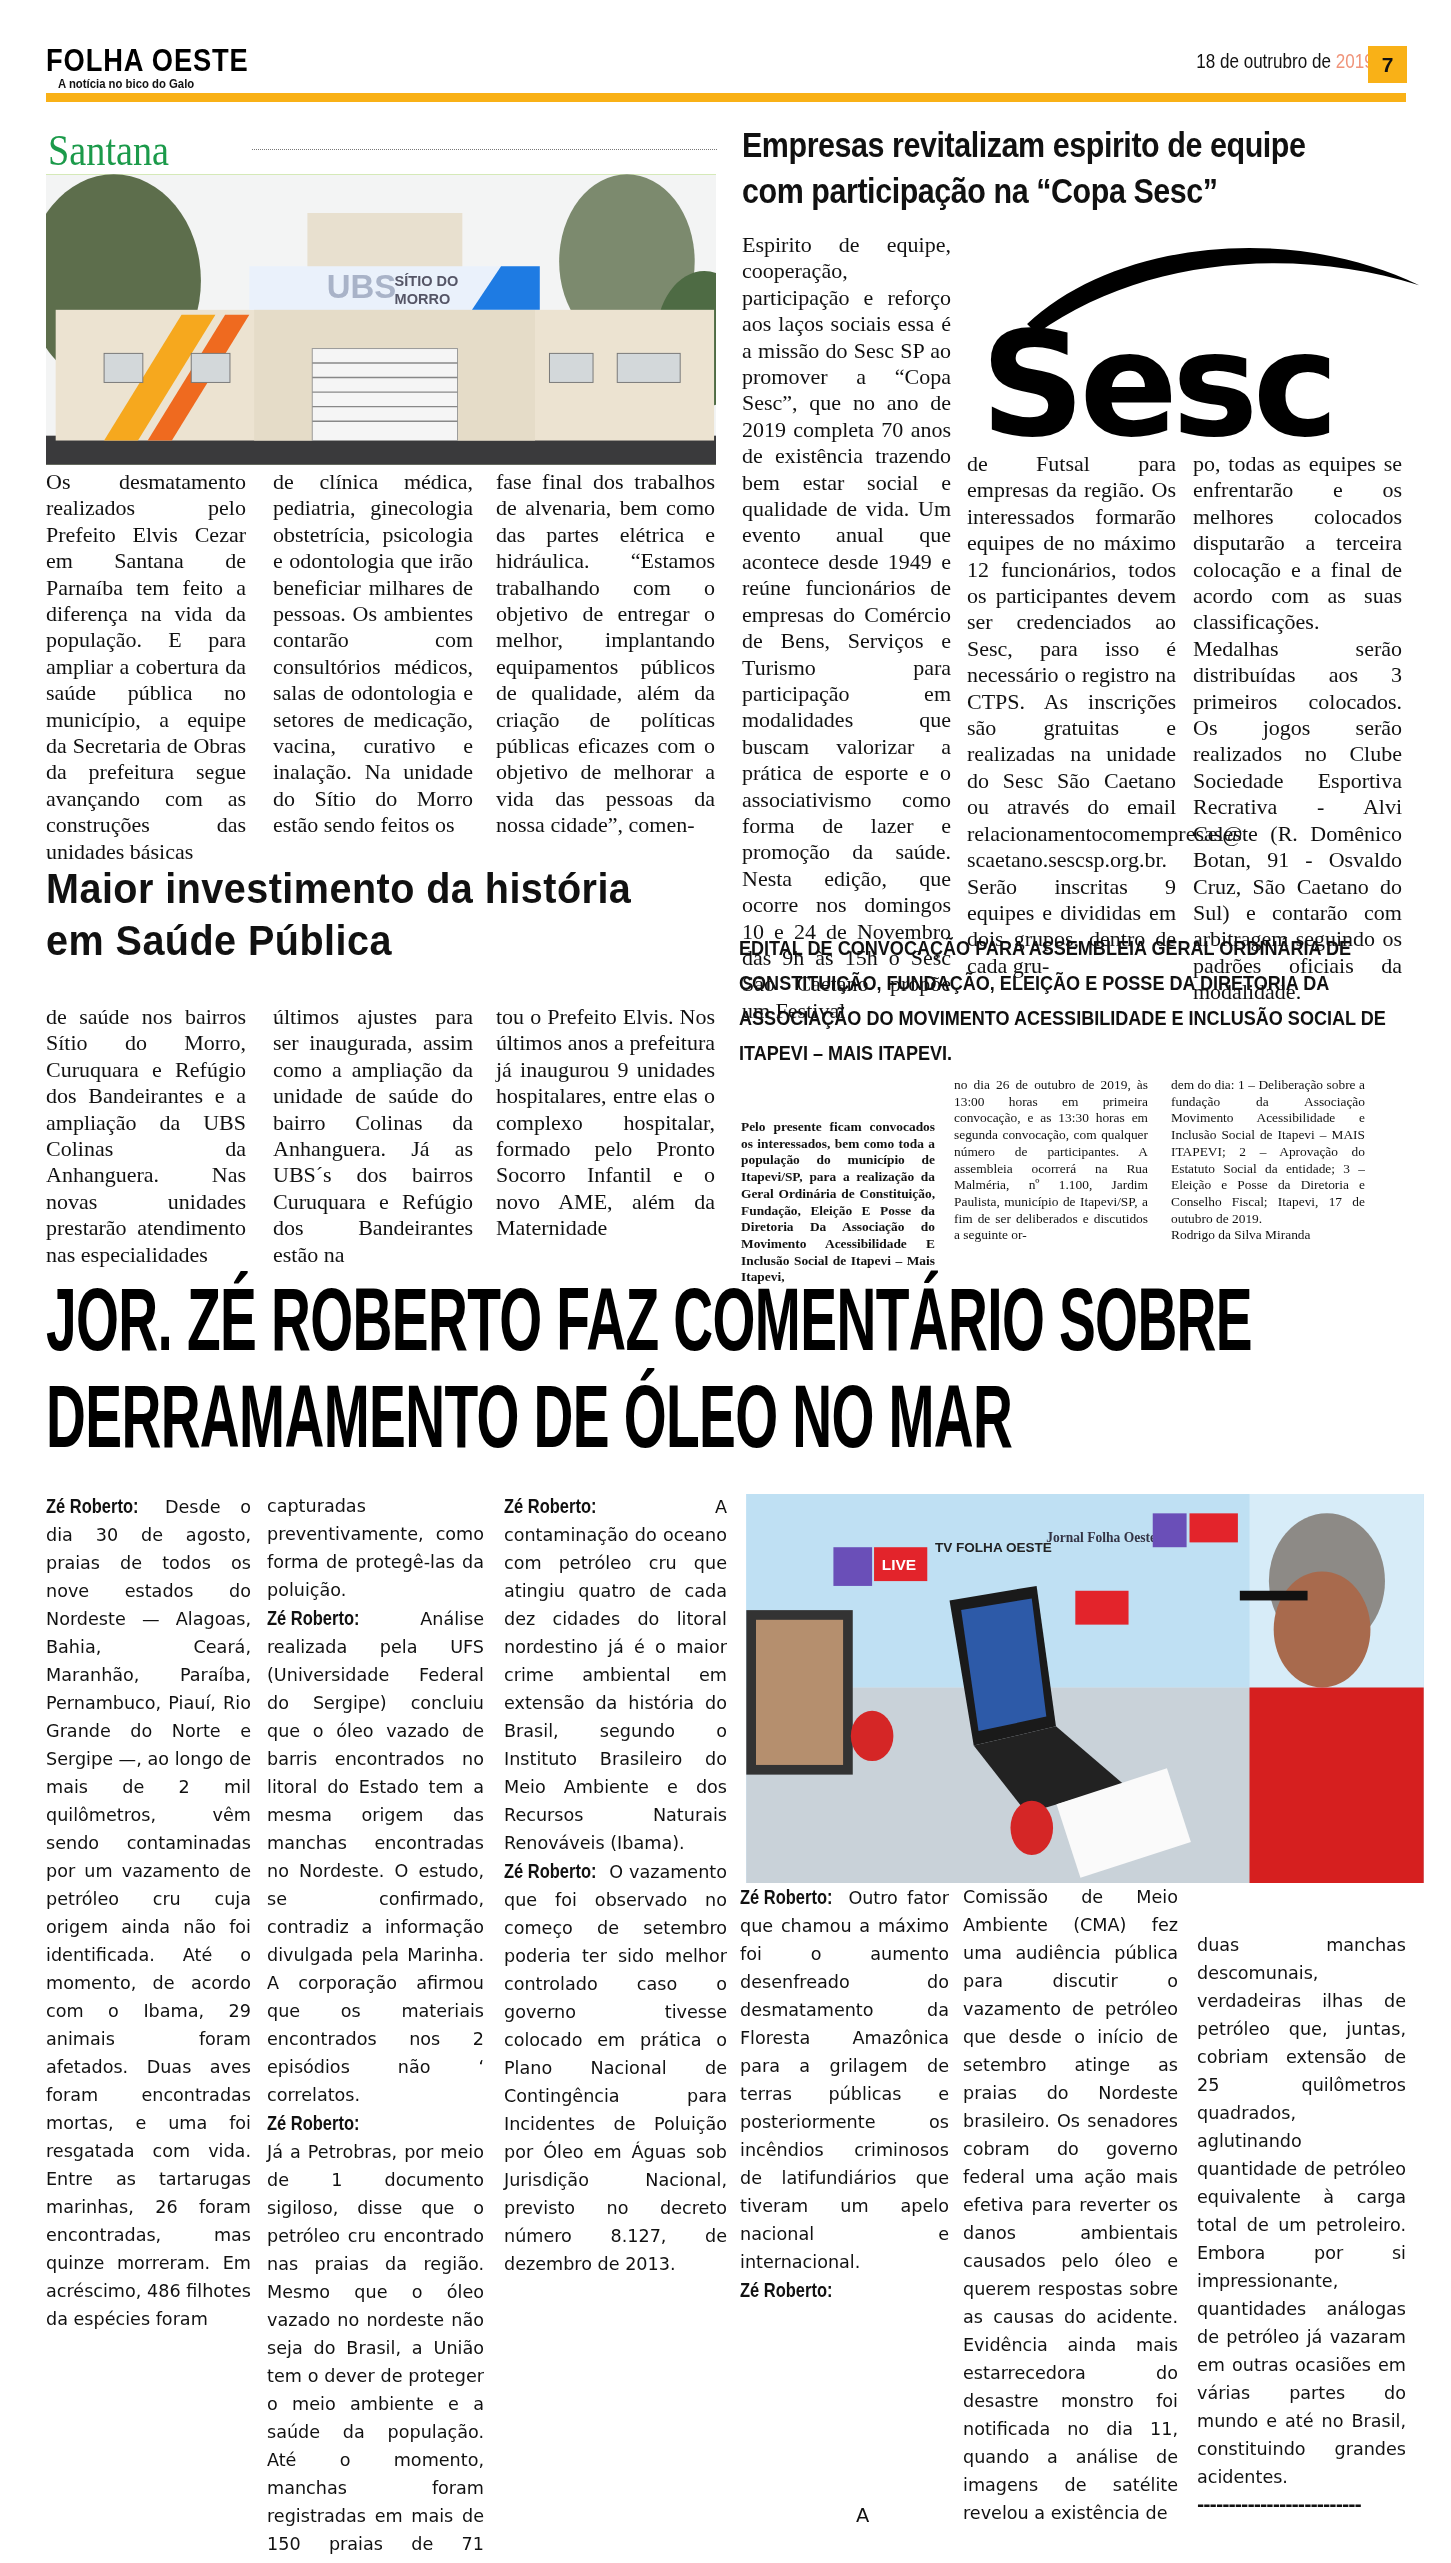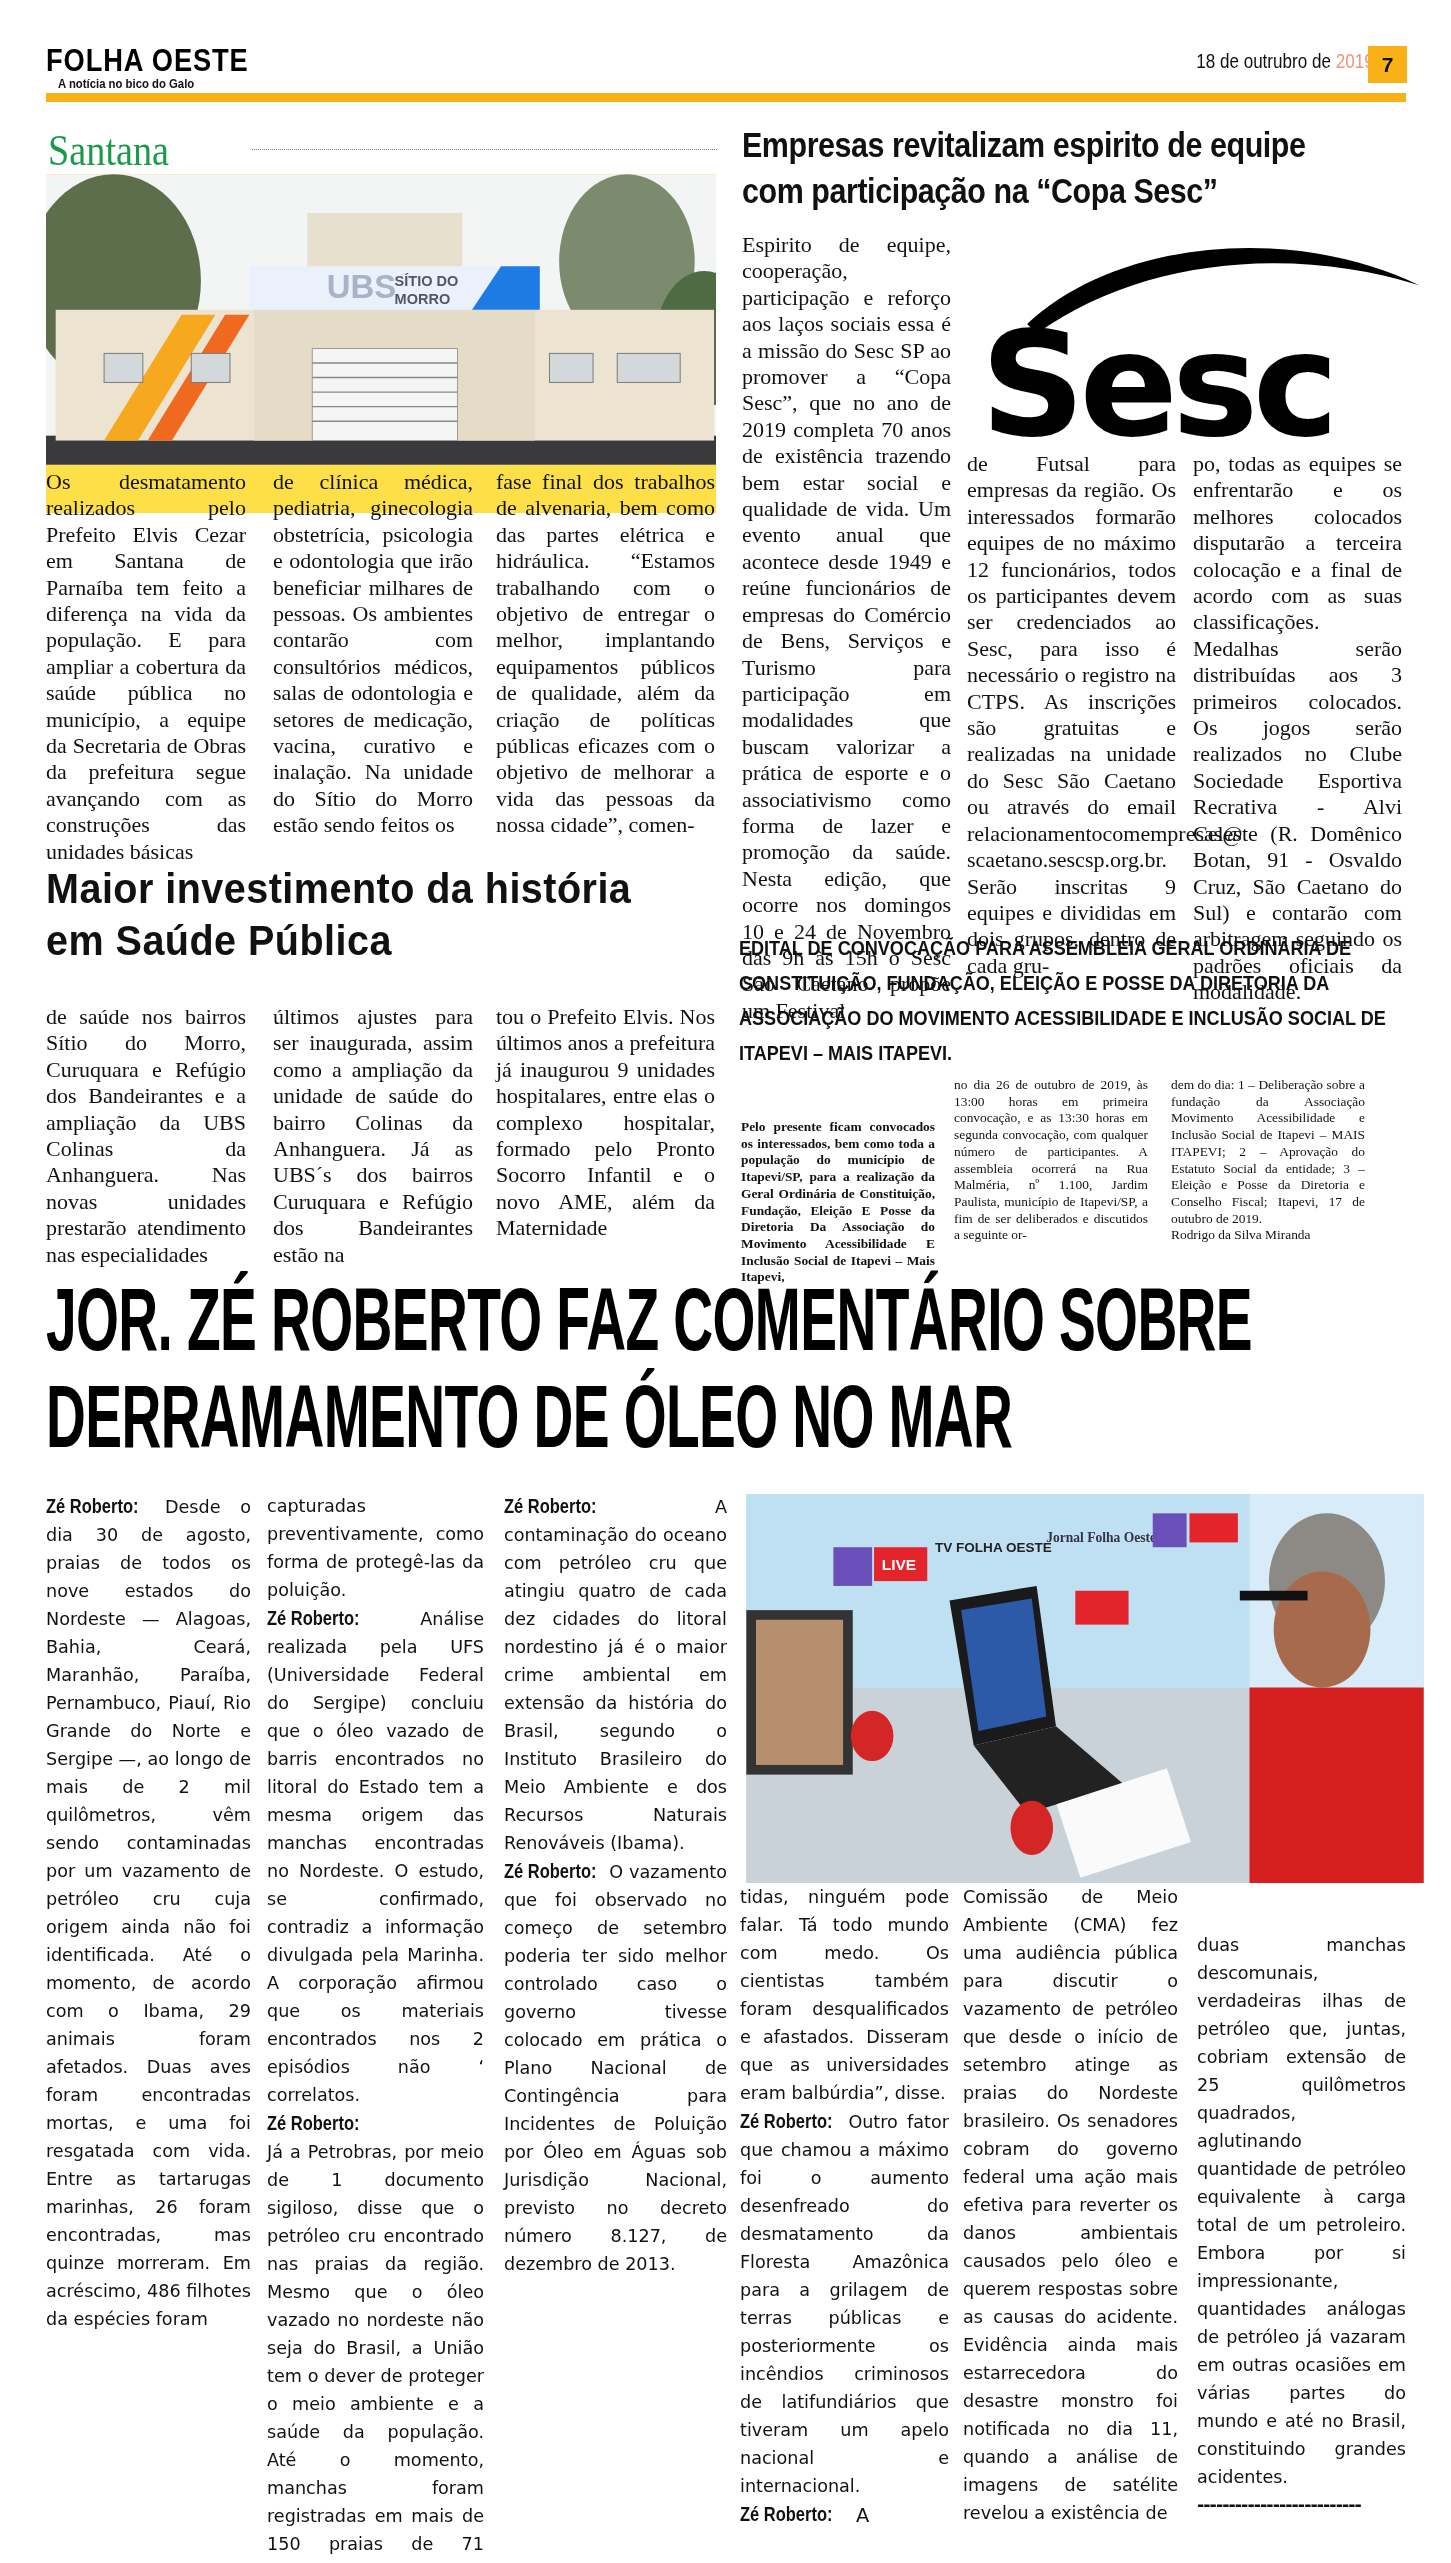--- a/index.html
+++ b/index.html
@@ -11,21 +11,21 @@
   .masthead { left: 46px; top: 43px; font-family: "Liberation Sans", sans-serif; font-weight: 700; font-size: 31px; letter-spacing: 1px; transform: scaleX(0.88); transform-origin: left; color:#000; }
   .tagline { left: 58px; top: 77px; font-family: "Liberation Sans", sans-serif; font-size: 12.6px; font-weight: 700; transform: scaleX(0.9); transform-origin: left; }
   .dateline { right: 77px; top: 50px; font-family: "Liberation Sans", sans-serif; font-size: 19.4px; transform: scaleX(0.88); transform-origin: right; }
   .dateline .yr { color: #f0947a; }
   .pagenum { left: 1368px; top: 46px; width: 39px; height: 37px; background: #f9b117; font-family: "Liberation Sans", sans-serif; font-weight: 700; font-size: 21px; display:flex; align-items:center; justify-content:center; }
   .rule { left: 46px; top: 93px; width: 1360px; height: 8.7px; background: #f9b117; }
 
   
   .section-label { left: 48px; top: 124px; font-size: 45px; color: #1b9a4a; transform: scaleX(0.85); transform-origin:left; }
   .dotline { left: 252px; top: 149px; width: 465px; border-top: 1.9px dotted #777; }
-  .photo-ubs { left: 46px; top: 174px; width: 670px; height: 339px; overflow: hidden; background: #fde047; }
+  .photo-ubs { left: 46px; top: 174px; width: 670px; height: 291px; overflow: hidden; background: #84cc16; }
 
   .col { position: absolute; font-size: 22px; line-height: 26.4px; text-align: justify; hyphens: manual; }
 
   .h-saude { left: 46px; top: 862px; width: 678px; font-family: "Liberation Sans", sans-serif; font-weight: 700; font-size: 43px; line-height: 52px; transform: scaleX(0.92); transform-origin:left; letter-spacing: 0.5px; }
 
   
   .h-sesc { left: 742px; top: 122px; width: 707px; font-family: "Liberation Sans", sans-serif; font-weight: 700; font-size: 35px; line-height: 46px; transform: scaleX(0.87); transform-origin:left; letter-spacing: -0.5px; }
   .sesc-logo { left: 969px; top: 232px; width: 455px; height: 213px; }
 
   
@@ -162,21 +162,20 @@
   <p><span class="spk">Zé Roberto:</span></p>
   <p><span>Já a Petrobras, por meio de 1 documento sigiloso, disse que o petróleo cru encontrado nas praias da região. Mesmo que o óleo vazado no nordeste não seja do Brasil, a União tem o dever de proteger o meio ambiente e a saúde da população. Até o momento, manchas foram registradas em mais de 150 praias de 71 municípios em todos os estados da região.</span></p>
 </div>
 
 <div class="col-sans" style="left:504px;top:1492px;width:223px;">
   <p><span class="spk">Zé Roberto:</span> <span>A contaminação do oceano com petróleo cru que atingiu quatro de cada dez cidades do litoral nordestino já é o maior crime ambiental em extensão da história do Brasil, segundo o Instituto Brasileiro do Meio Ambiente e dos Recursos Naturais Renováveis (Ibama).</span></p>
   <p><span class="spk">Zé Roberto:</span> <span>O vazamento que foi observado no começo de setembro poderia ter sido melhor controlado caso o governo tivesse colocado em prática o Plano Nacional de Contingência para Incidentes de Poluição por Óleo em Águas sob Jurisdição Nacional, previsto no decreto número 8.127, de dezembro de 2013.</span></p>
 </div>
 
 <div class="col-sans" style="left:740px;top:1883px;width:209px;">
-  <p><span>tidas, ninguém pode falar. Tá todo mundo com medo. Os cientistas também foram desqualificados e afastados. Disseram que as universidades eram balbúrdia”, disse.</span></p>
   <p><span class="spk">Zé Roberto:</span> <span>Outro fator que chamou a máximo foi o aumento desenfreado do desmatamento da Floresta Amazônica para a grilagem de terras públicas e posteriormente os incêndios criminosos de latifundiários que tiveram um apelo nacional e internacional.</span></p>
   <p><span class="spk">Zé Roberto:</span></p>
 </div>
 
 <div class="col-sans" style="left:963px;top:1883px;width:215px;">Comissão de Meio Ambiente (CMA) fez uma audiência pública para discutir o vazamento de petróleo que desde o início de setembro atinge as praias do Nordeste brasileiro. Os senadores cobram do governo federal uma ação mais efetiva para reverter os danos ambientais causados pelo óleo e querem respostas sobre as causas do acidente. Evidência ainda mais estarrecedora do desastre monstro foi notificada no dia 11, quando a análise de imagens de satélite revelou a existência de</div>
 
 <div class="col-sans" style="left:1197px;top:1883px;width:209px;margin-top:48px;">
   <p>duas manchas descomunais, verdadeiras ilhas de petróleo que, juntas, cobriam extensão de 25 quilômetros quadrados, aglutinando quantidade de petróleo equivalente à carga total de um petroleiro. Embora por si impressionante, quantidades análogas de petróleo já vazaram em outras ocasiões em várias partes do mundo e até no Brasil, constituindo grandes acidentes.</p>
   <p class="dash">--------------------------</p>
   <p style="height:39px"></p>

